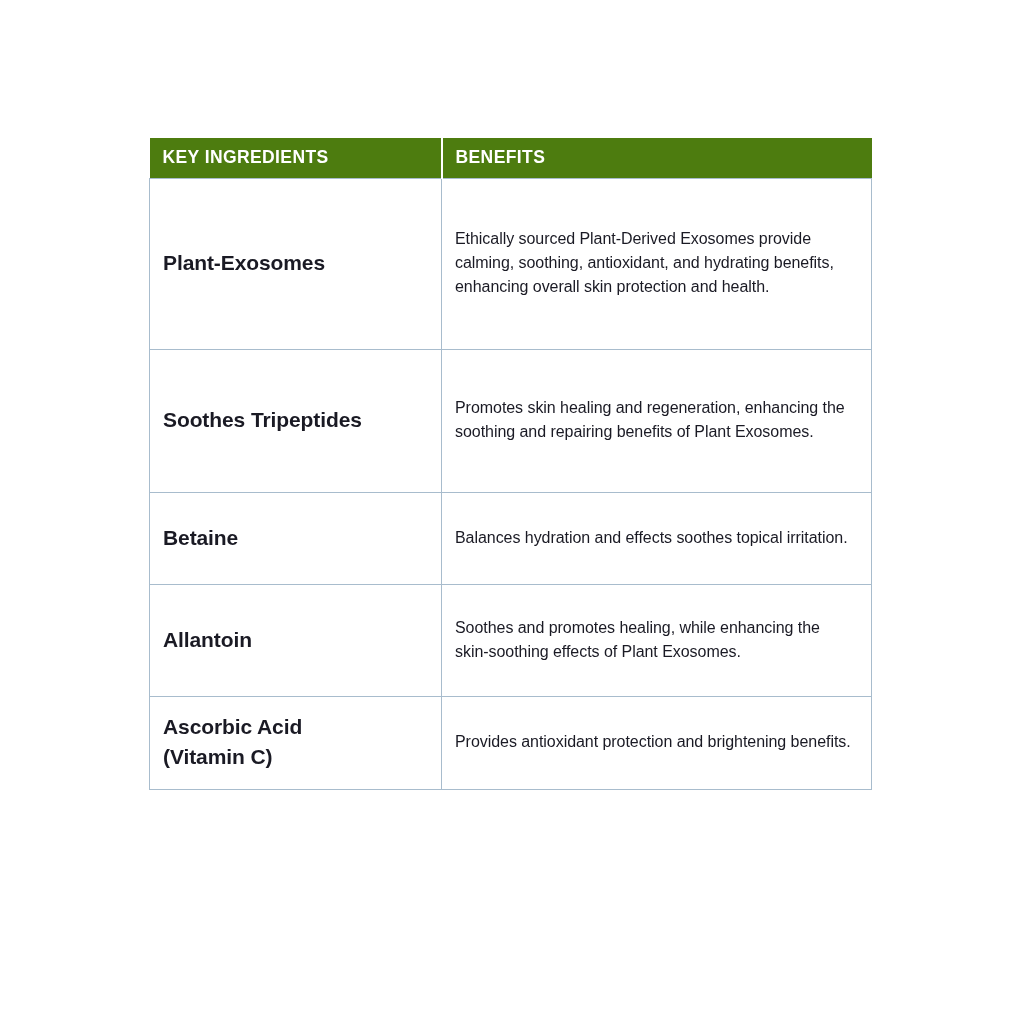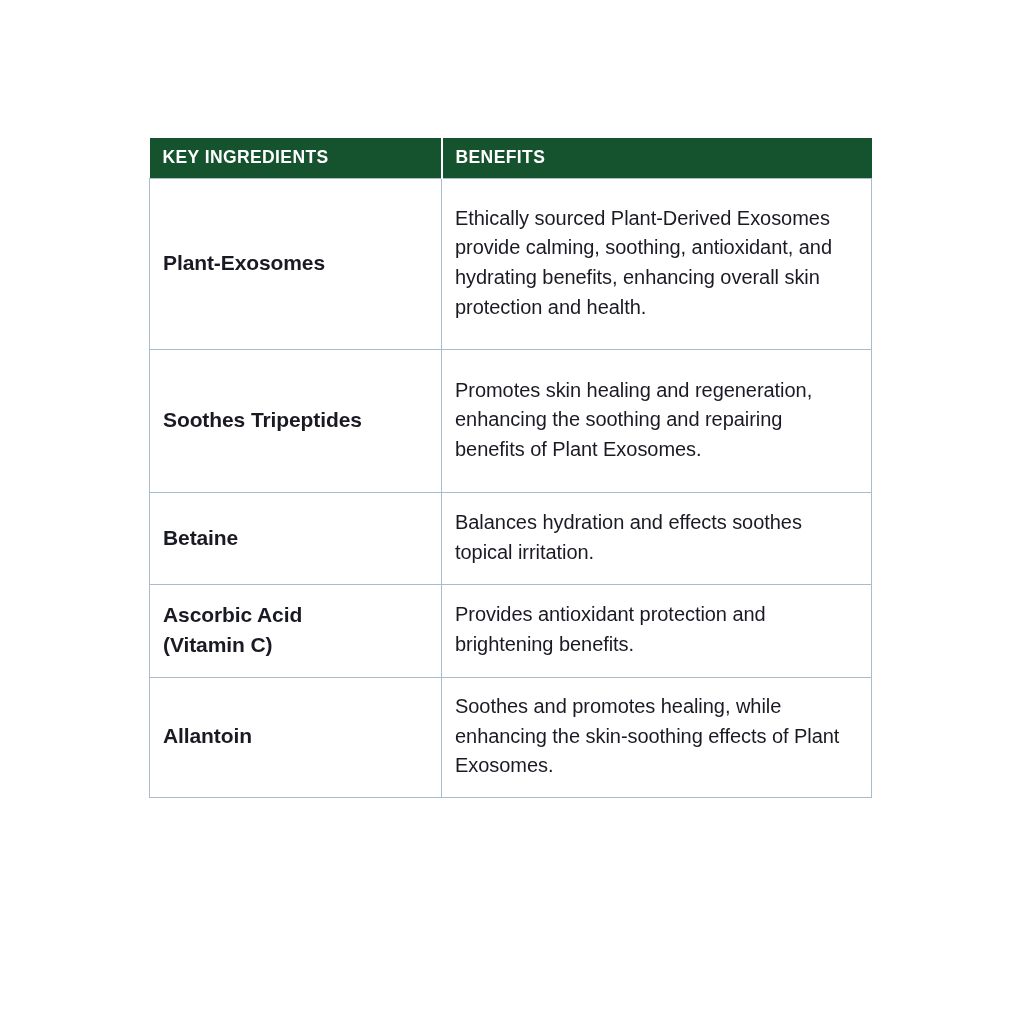--- a/index.html
+++ b/index.html
@@ -37,21 +37,21 @@
   }
 
   .ingredients-table col.col-ingredient { width: 292px; }
   .ingredients-table col.col-benefit    { width: 430px; }
 
   
   .ingredients-table thead tr {
     background: #9bb0c3;
   }
   .ingredients-table thead th {
-    background: #14532d;
+    background: #4d7c0f;
     color: #ffffff;
     font-size: 17.5px;
     font-weight: bold;
     letter-spacing: 0.4px;
     text-align: left;
     padding: 9px 0 10px 13px;
     height: 19px;
     vertical-align: middle;
     border: none;
     box-sizing: border-box;
@@ -79,21 +79,21 @@
     border-right: 1.5px solid #a8bccd;
     border-left: 1.5px solid #a8bccd;
     font-size: 21px;
     font-weight: bold;
     line-height: 1.42;
     letter-spacing: -0.1px;
   }
   .ingredients-table tbody td.cell-benefit {
     border-left: none;
     border-right: 1.5px solid #a8bccd;
-    font-size: 20px;
+    font-size: 16px;
     font-weight: normal;
     line-height: 1.48;
     letter-spacing: -0.05px;
     padding-left: 13px;
     padding-right: 20px;
   }
 
   
   tr[data-row="0"] td { height: 171px; }
   tr[data-row="1"] td { height: 143px; }
@@ -135,30 +135,30 @@
       <tr data-row="1">
         <td class="cell-ingredient">Soothes Tripeptides</td>
         <td class="cell-benefit">Promotes skin healing and regeneration, enhancing the soothing and repairing benefits of Plant Exosomes.</td>
       </tr>
 
       <tr data-row="2">
         <td class="cell-ingredient">Betaine</td>
         <td class="cell-benefit">Balances hydration and effects soothes topical irritation.</td>
       </tr>
 
+      <tr data-row="4">
+        <td class="cell-ingredient">Allantoin</td>
+        <td class="cell-benefit">Soothes and promotes healing, while enhancing the skin-soothing effects of Plant Exosomes.</td>
+      </tr>
+
       <tr data-row="3">
         <td class="cell-ingredient">
           <span class="line">Ascorbic Acid</span>
           <span class="line">(Vitamin C)</span>
         </td>
         <td class="cell-benefit">Provides antioxidant protection and brightening benefits.</td>
-      </tr>
-
-      <tr data-row="4">
-        <td class="cell-ingredient">Allantoin</td>
-        <td class="cell-benefit">Soothes and promotes healing, while enhancing the skin-soothing effects of Plant Exosomes.</td>
       </tr>
 
 
     </tbody>
   </table>
 
 </div>
 
 </body></html>

